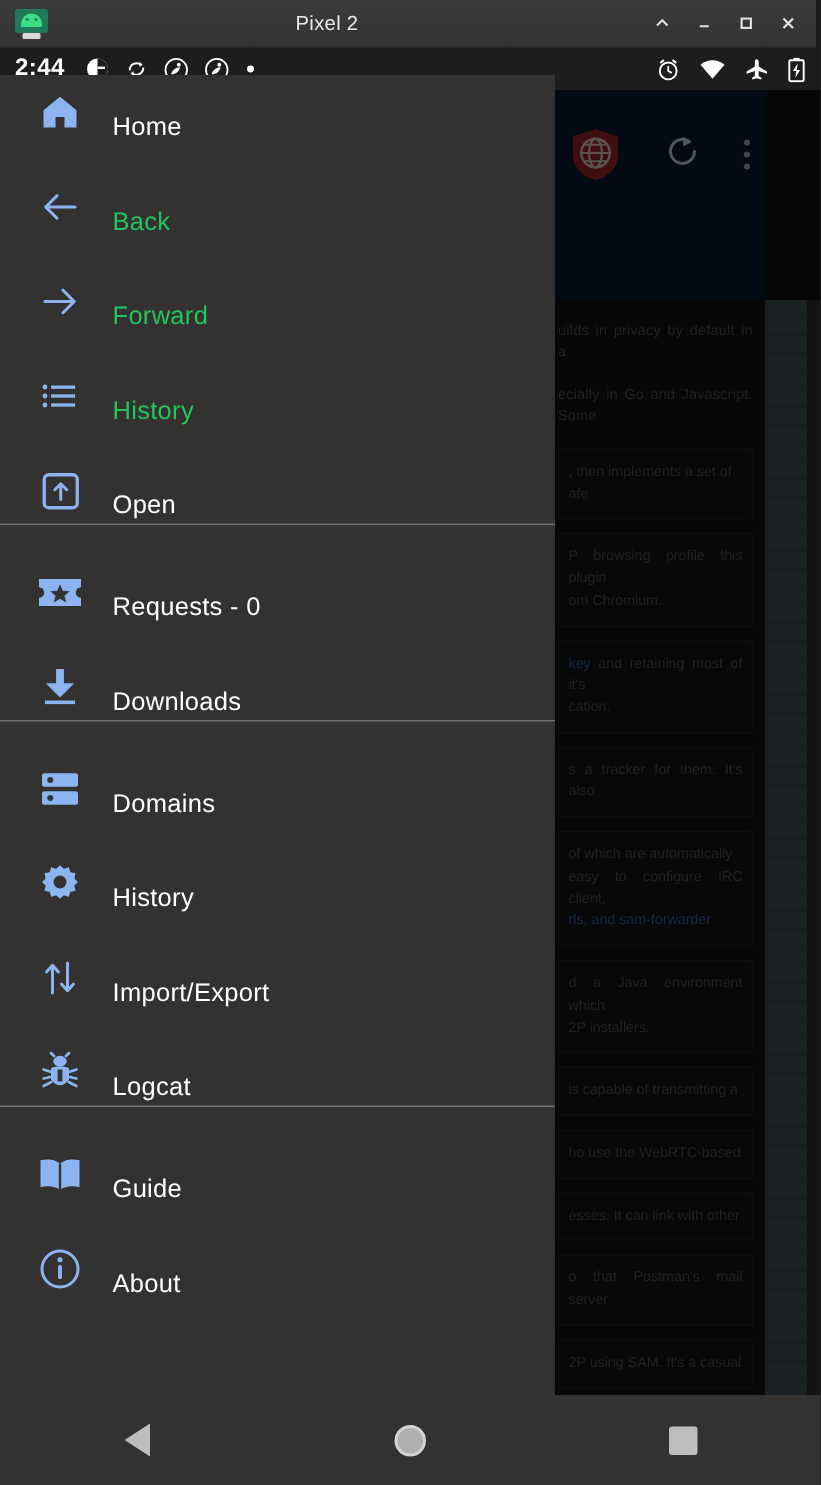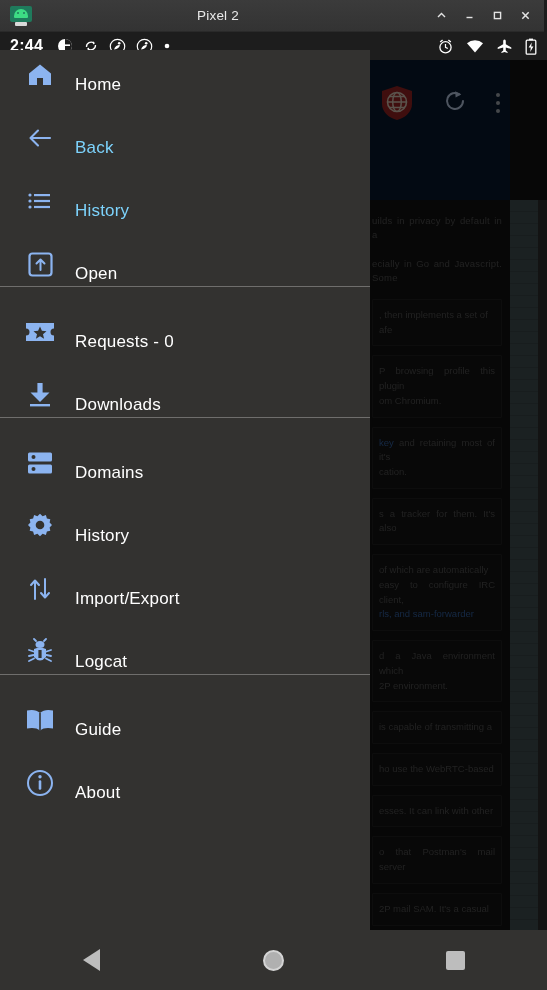--- a/index.html
+++ b/index.html
@@ -118,21 +118,21 @@
     height: 63px; display: flex; align-items: flex-end; padding-left: 20px;
   }
   .menu-icon {
     width: 40px; min-width: 40px; height: 40px;
     display: flex; align-items: center; justify-content: center;
     color: #8cb4f0; margin-right: 15px;
   }
   .menu-label {
     font-size: 17px; color: #ffffff; letter-spacing: .2px;
   }
-  .menu-item.disabled .menu-label { color: #7dd3fc; }
+  .menu-item.disabled .menu-label { color: #22c55e; }
   .divider { height: 1px; background: #6f6e6c; margin: 2px 0; }
 
   
   .navbar {
     position: absolute; bottom: 0; left: 0; width: 547px; height: 60px;
     background: #333230; display: flex; align-items: center;
   }
   .nav-btn { flex: 1; display: flex; align-items: center; justify-content: center; }
   .nav-back {
     width: 0; height: 0; border-top: 11px solid transparent;
@@ -275,36 +275,36 @@
       <div class="card">
         <div class="card-text">s a tracker for them. It's also</div>
       </div>
       <div class="card">
         <div class="card-text"> of which are automatically</div>
         <div class="card-text">easy to configure IRC client,</div>
         <div class="card-text lnk">rls, and sam-forwarder</div>
       </div>
       <div class="card">
         <div class="card-text">d a Java environment which</div>
-        <div class="card-text">2P environment.</div>
+        <div class="card-text">2P installers.</div>
       </div>
       <div class="card">
         <div class="card-text">is capable of transmitting a</div>
       </div>
       <div class="card">
         <div class="card-text">ho use the WebRTC-based</div>
       </div>
       <div class="card">
         <div class="card-text">esses. It can link with other</div>
       </div>
       <div class="card">
         <div class="card-text">o that Postman's mail server</div>
       </div>
       <div class="card">
-        <div class="card-text">2P mail SAM. It's a casual</div>
+        <div class="card-text">2P using SAM. It's a casual</div>
       </div>
 
     </div>
 
     <div class="side-strip"></div>
     <div class="side-strip-dark"></div>
     <div class="scrollbar-thumb" style="top:395px"></div>
     <div class="scrollbar-thumb" style="top:655px"></div>
   </div>
 
@@ -321,20 +321,28 @@
         </span>
         <span class="menu-label">Home</span>
       </div>
       <div class="menu-item disabled">
         <span class="menu-icon">
           <svg width="28" height="28" viewBox="0 0 28 28">
               <path d="M24 14 H5 M12 6.5 L4.5 14 L12 21.5" stroke="#8cb4f0" stroke-width="2.1" fill="none" stroke-linecap="round" stroke-linejoin="round"></path>
             </svg>
         </span>
         <span class="menu-label">Back</span>
+      </div>
+      <div class="menu-item disabled">
+        <span class="menu-icon">
+          <svg width="28" height="28" viewBox="0 0 28 28">
+              <path d="M4 14 H23 M16 6.5 L23.5 14 L16 21.5" stroke="#8cb4f0" stroke-width="2.1" fill="none" stroke-linecap="round" stroke-linejoin="round"></path>
+            </svg>
+        </span>
+        <span class="menu-label">Forward</span>
       </div>
       <div class="menu-item disabled">
         <span class="menu-icon">
           <svg width="26" height="26" viewBox="0 0 26 26">
             <circle cx="3" cy="7" r="1.6" fill="#8cb4f0"></circle>
               <rect x="7" y="6" width="16" height="2.2" fill="#8cb4f0"></rect>
             <circle cx="3" cy="13" r="1.6" fill="#8cb4f0"></circle>
               <rect x="7" y="11.9" width="16" height="2.2" fill="#8cb4f0"></rect>
             <circle cx="3" cy="19" r="1.6" fill="#8cb4f0"></circle>
               <rect x="7" y="17.9" width="16" height="2.2" fill="#8cb4f0"></rect>

